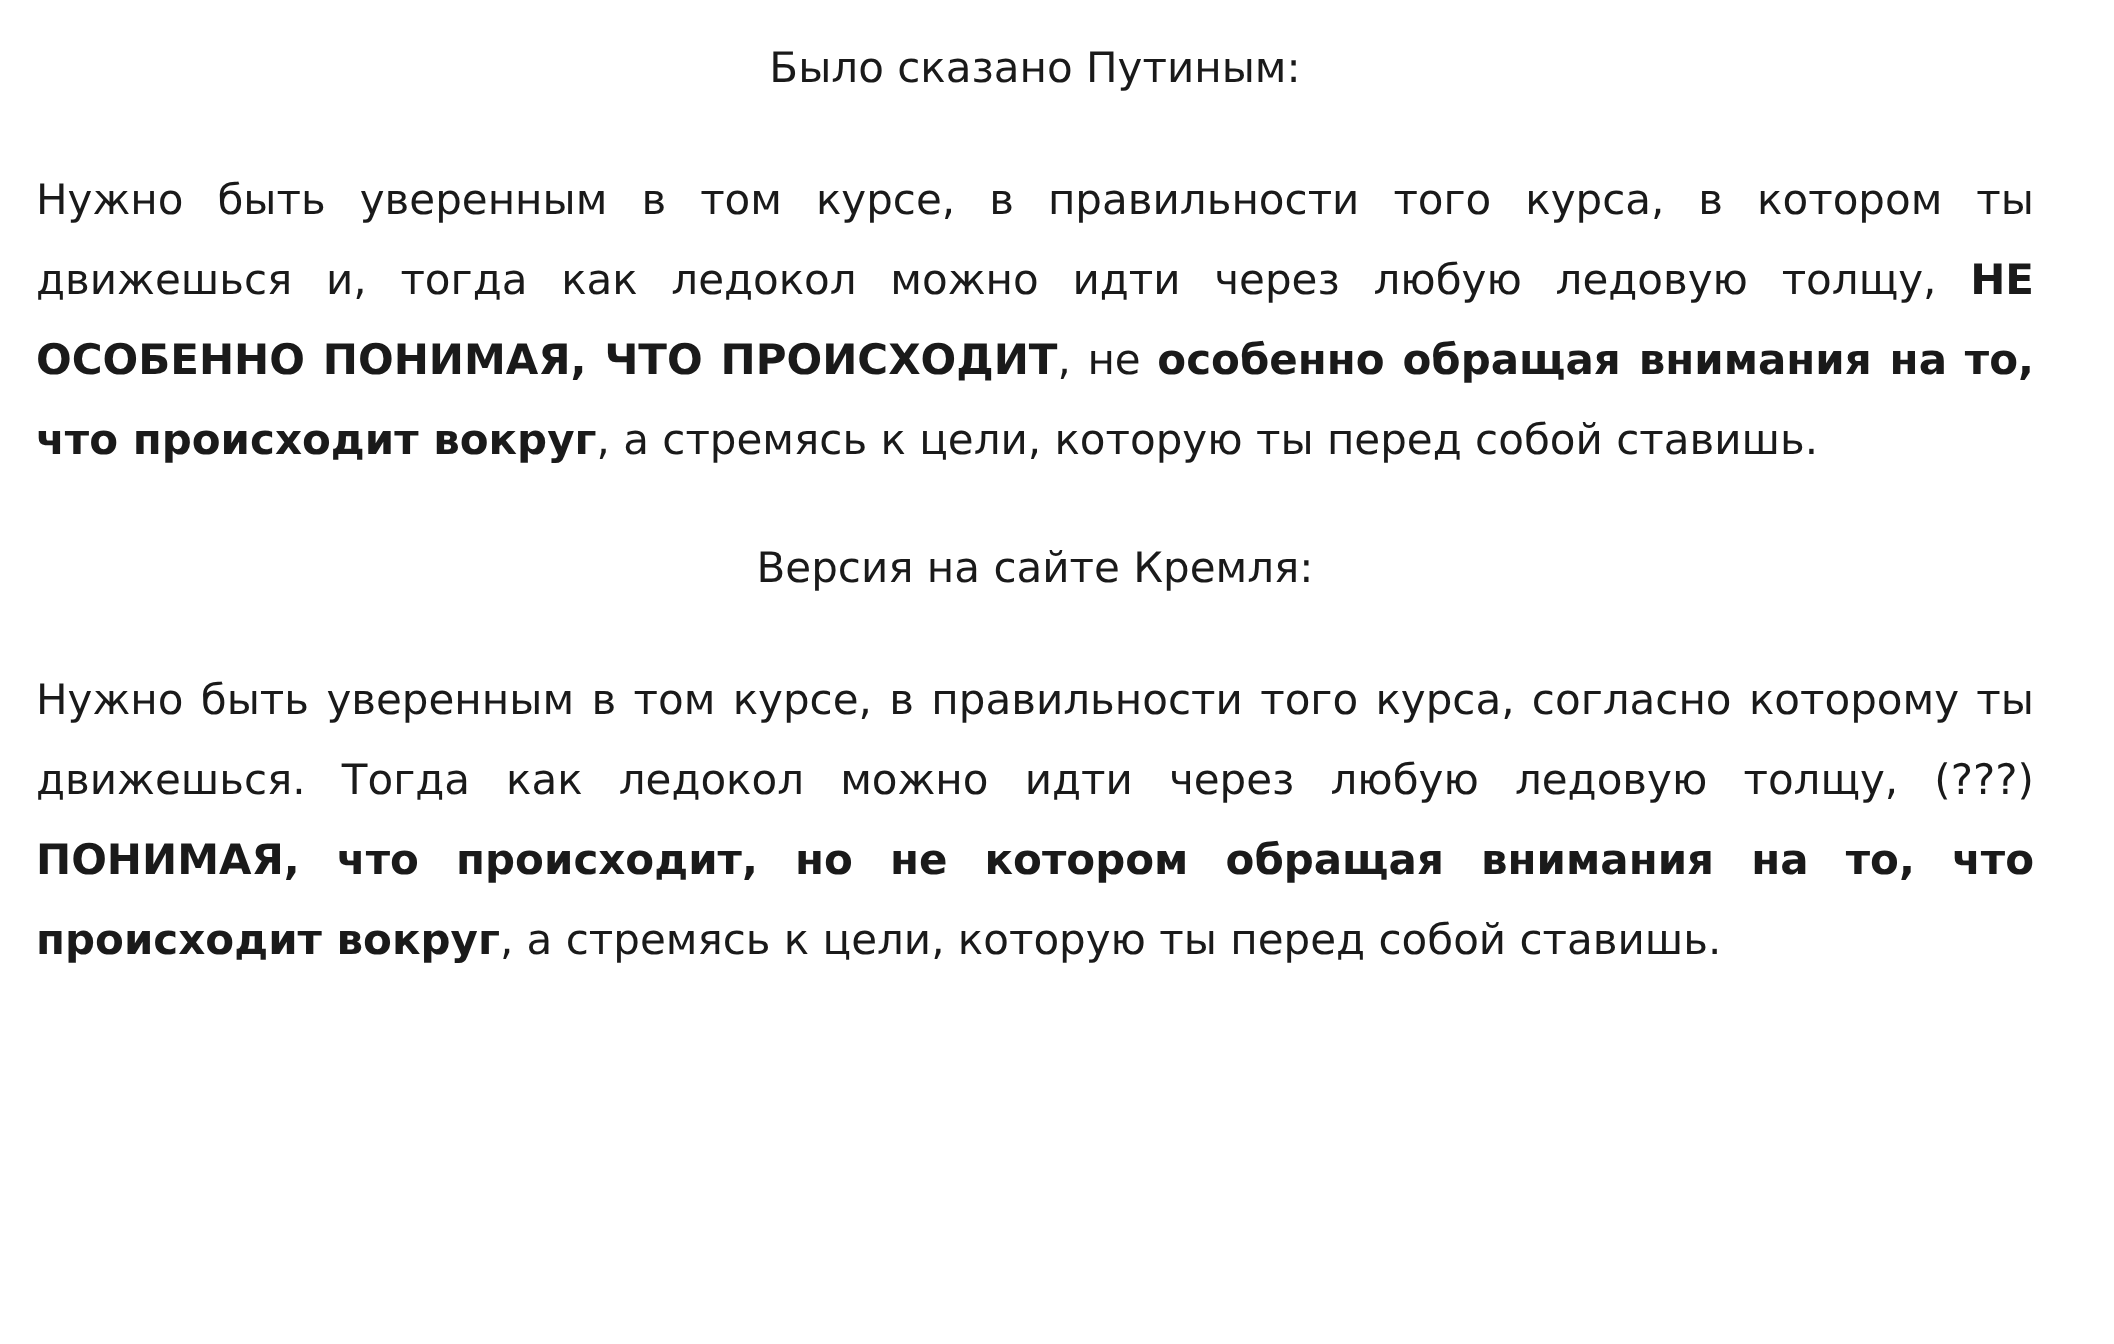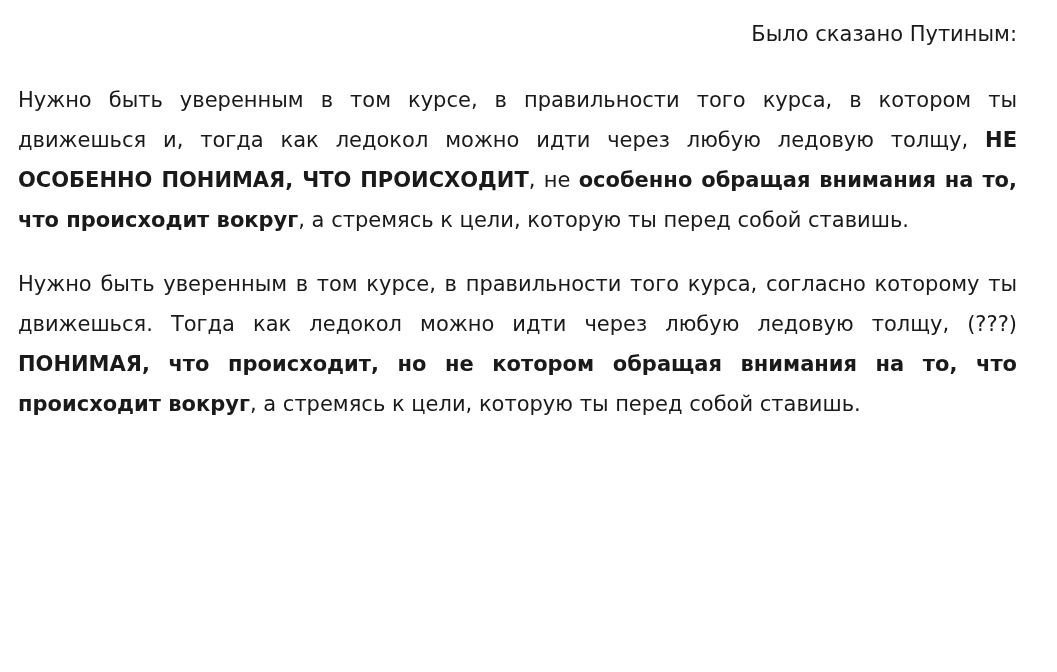--- a/index.html
+++ b/index.html
@@ -25,27 +25,28 @@
     font-size: 21px;
     line-height: 40px;
     text-align: justify;
     text-justify: inter-word;
     color: #1a1a1a;
   }
   p.para:last-child {
     margin-bottom: 0;
   }
   p.label {
-    text-align: right;
+    text-align: center;
     margin-bottom: 26px;
   }
   .b {
     font-weight: bold;
   }
 </style>
 </head>
 <body>
 
 <div class="page">
   <p class="para label"><span>Было сказано Путиным:</span></p>
   <p class="para"><span>Нужно быть уверенным в том курсе, в правильности того курса, в котором ты движешься и, тогда как ледокол можно идти через любую ледовую толщу, </span><span class="b">НЕ ОСОБЕННО ПОНИМАЯ, ЧТО ПРОИСХОДИТ</span><span>, не </span><span class="b">особенно обращая внимания на то, что происходит вокруг</span><span>, а стремясь к цели, которую ты перед собой ставишь.</span></p>
+  <p class="para label"><span>Версия на сайте Кремля:</span></p>
   <p class="para"><span>Нужно быть уверенным в том курсе, в правильности того курса, согласно которому ты движешься. Тогда как ледокол можно идти через любую ледовую толщу, (???) </span><span class="b">ПОНИМАЯ, что происходит, но не котором обращая внимания на то, что происходит вокруг</span><span>, а стремясь к цели, которую ты перед собой ставишь.</span></p>
 </div>
 
 </body></html>

